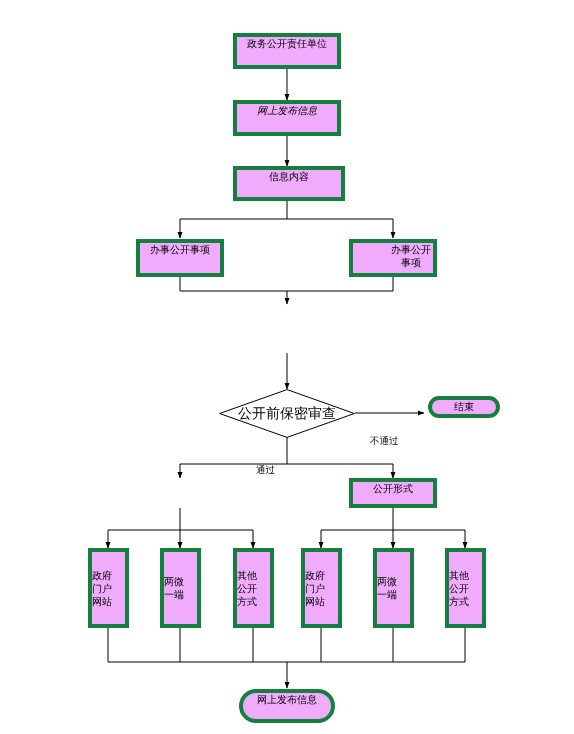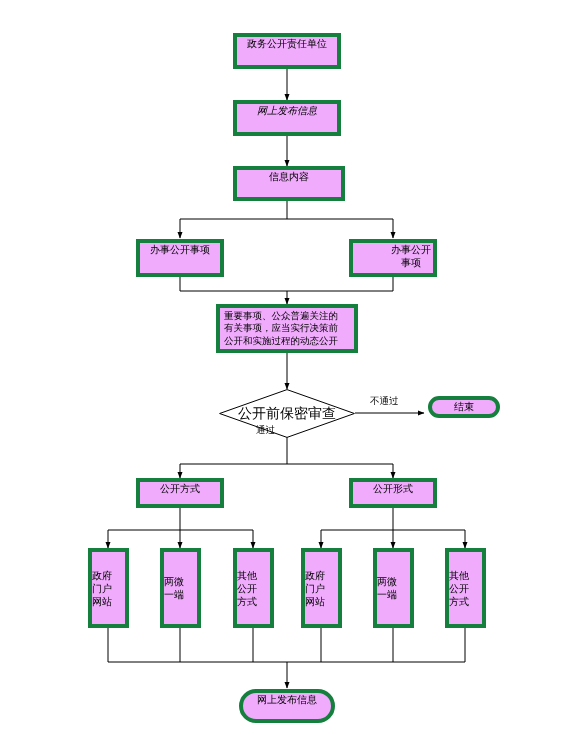--- a/index.html
+++ b/index.html
@@ -71,20 +71,21 @@
     font-size: 14px;
     color: #000000;
   }
   .edge-label {
     position: absolute;
     font-size: 9.5px;
     color: #000000;
     background: transparent;
     z-index: 3;
     white-space: nowrap;
+    margin-top: 40px;
   }
   .lines {
     stroke: #000000;
     stroke-width: 1;
     fill: none;
   }
   .arrowhead {
     fill: #000000;
   }
 </style>
@@ -149,44 +150,36 @@
   </div>
 
   <div class="node" style="left:136px; top:239px; width:88px; height:38px;">
     <span>办事公开事项</span>
   </div>
 
   <div class="node" style="left:349px; top:239px; width:88px; height:38px;padding-left:36px;">
     <span>办事公开事项</span>
   </div>
 
-  <div class="node para" style="left:216px; top:304px; width:142px; height:49px; flex-direction:column; justify-content:center;">
-    <span class="txt">重要事项、公众普遍关注的</span>
-    <span class="txt">有关事项，应当实行决策前</span>
-    <span class="txt">公开和实施过程的动态公开</span>
-  </div>
 
   <div class="diamond-wrap" style="left:219px; top:389px; width:136px; height:49px;">
     <svg width="136" height="49" viewBox="0 0 136 49" style="position:absolute; left:0; top:0;">
       <polygon points="68,0.6 135.4,24.5 68,48.4 0.6,24.5" fill="#ffffff" stroke="#000000" stroke-width="1"></polygon>
     </svg>
     <div class="label">公开前保密审查</div>
   </div>
 
   <div class="edge-label" style="left:370px; top:395px;">不通过</div>
 
   <div class="edge-label" style="left:256px; top:424px;">通过</div>
 
   <div class="node terminal" style="left:428px; top:396px; width:72px; height:22px;">
     <span>结束</span>
   </div>
 
-  <div class="node" style="left:136px; top:478px; width:88px; height:30px;">
-    <span>公开方式</span>
-  </div>
 
   <div class="node" style="left:349px; top:478px; width:88px; height:30px;">
     <span>公开形式</span>
   </div>
 
   <div class="node vert" style="left:88px; top:548px; width:41px; height:80px; flex-direction:column;">
     <span>政府</span>
     <span>门户</span>
     <span>网站</span>
   </div>

